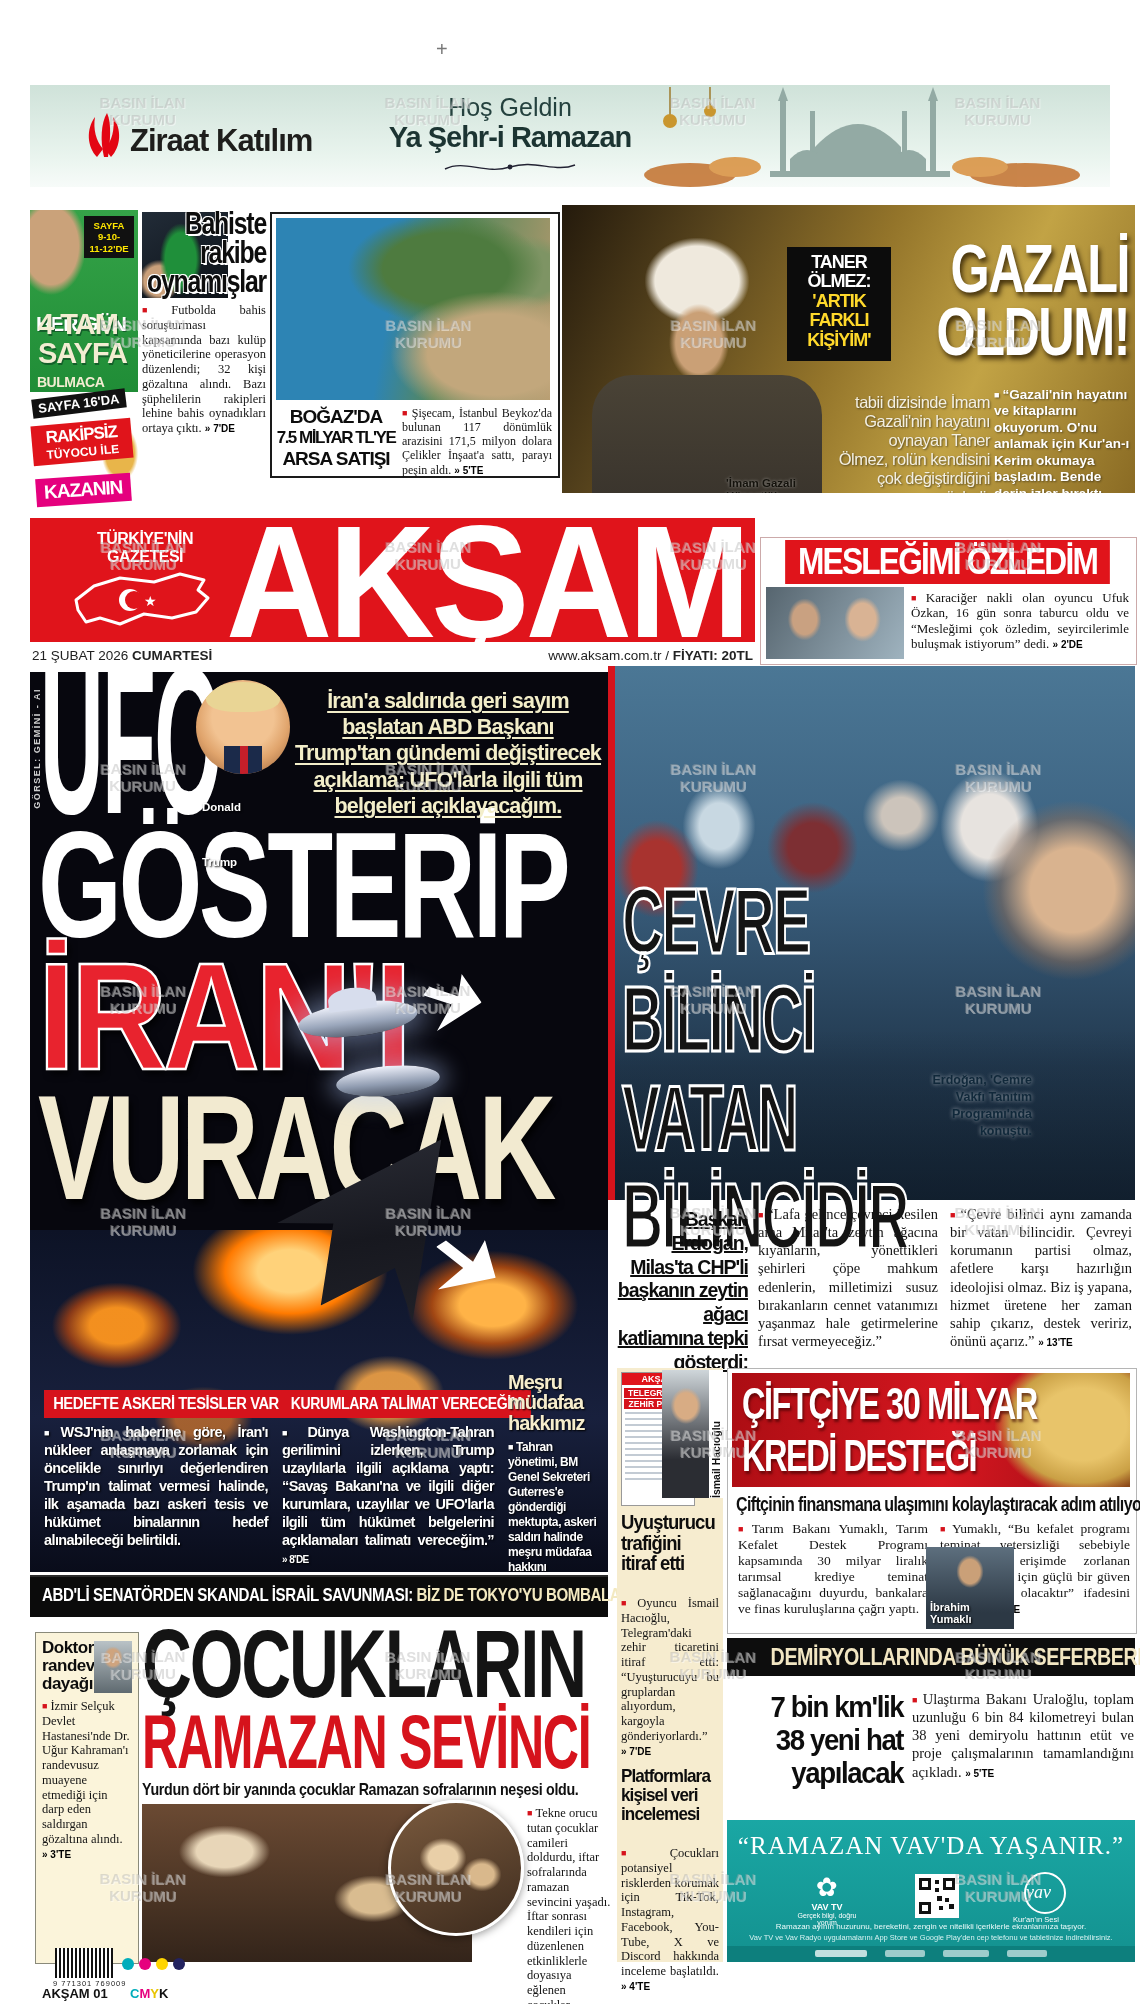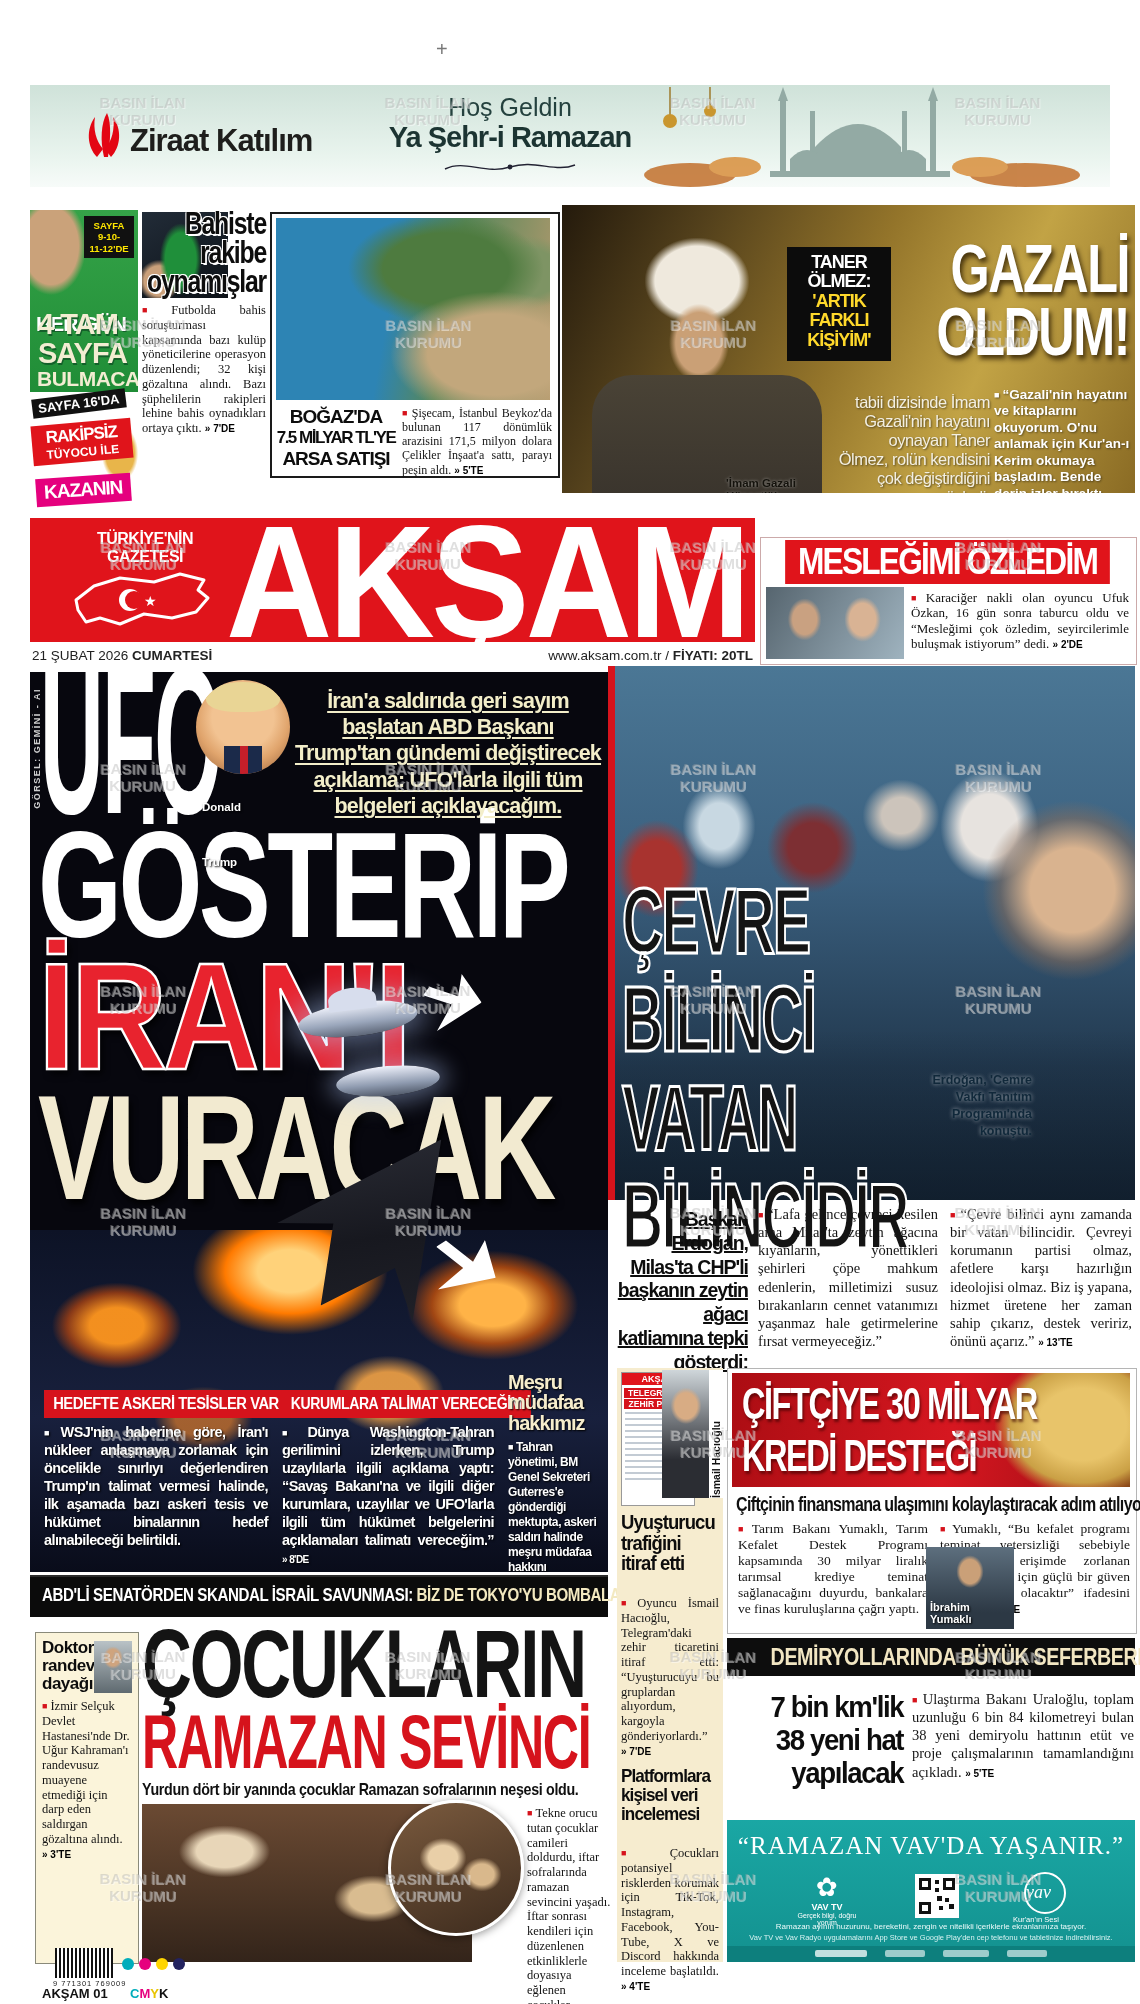--- a/index.html
+++ b/index.html
@@ -74,21 +74,21 @@
   <div class="abs" style="left:30px;top:210px;width:108px;height:188px;background:linear-gradient(180deg,#35a348,#1f8c36);overflow:hidden;">
     <div class="abs" style="left:0;top:0;width:70px;height:90px;background:radial-gradient(50px 70px at 30% 40%,#caa27a 0 55%,transparent 70%);"></div>
     <div class="abs" style="right:4px;top:6px;width:46px;background:#111;color:#ffe600;font-weight:bold;font-size:9.5px;line-height:1.2;text-align:center;padding:4px 2px;">
       <div>SAYFA</div>
       <div>9-10-</div>
       <div>11-12'DE</div>
     </div>
     <div class="abs nw" style="left:6px;top:78px;font-size:21px;font-weight:bold;color:#fff;letter-spacing:-1px;text-shadow:1px 1px 0 #14602a;margin-top:24px;">HER GÜN</div>
     <div class="abs nw" style="left:8px;top:98px;font-size:29px;font-weight:bold;color:#f3edd2;letter-spacing:-1px;text-shadow:1px 2px 0 #14602a;">4 TAM</div>
     <div class="abs nw" style="left:8px;top:127px;font-size:29px;font-weight:bold;color:#f3edd2;letter-spacing:-1px;text-shadow:1px 2px 0 #14602a;">SAYFA</div>
-    <div class="abs nw" style="left:7px;top:157px;font-size:21px;font-weight:bold;color:#f3edd2;letter-spacing:-0.5px;text-align:right;">BULMACA</div>
+    <div class="abs nw" style="left:7px;top:164px;font-size:14px;font-weight:bold;color:#f3edd2;letter-spacing:-0.5px;text-align:right;">BULMACA</div>
   </div>
 
   <div class="abs" style="left:30px;top:392px;width:108px;height:126px;background:#fff;">
     <div class="abs" style="right:0px;top:30px;width:40px;height:70px;background:radial-gradient(26px 40px at 55% 45%,#e8b54a 0 55%,transparent 70%);"></div>
     <div class="abs nw" style="left:2px;top:2px;background:#111;color:#fff;font-weight:bold;font-size:13px;padding:2px 6px;transform:rotate(-7deg);">SAYFA 16'DA</div>
     <div class="abs" style="left:2px;top:30px;width:100px;background:#e0141b;color:#fff;text-align:center;transform:rotate(-5deg);padding:3px 0;">
       <div style="font-size:17px;font-weight:bold;letter-spacing:-1px;">RAKİPSİZ</div>
       <div style="font-size:12px;font-weight:bold;">TÜYOCU İLE</div>
     </div>
     <div class="abs nw" style="left:6px;top:84px;background:#e5007e;color:#fff;font-weight:bold;font-size:19px;letter-spacing:-1px;padding:3px 8px;transform:rotate(-4deg);">KAZANIN</div>

